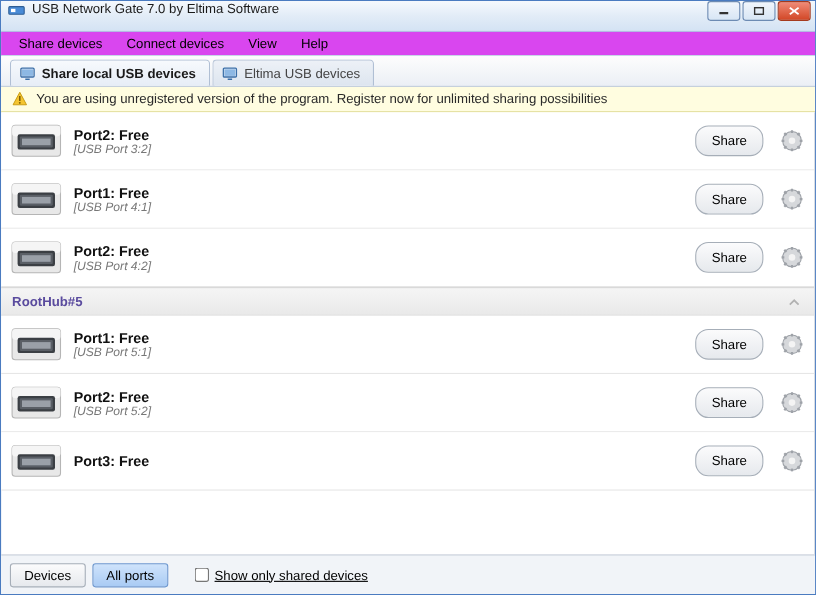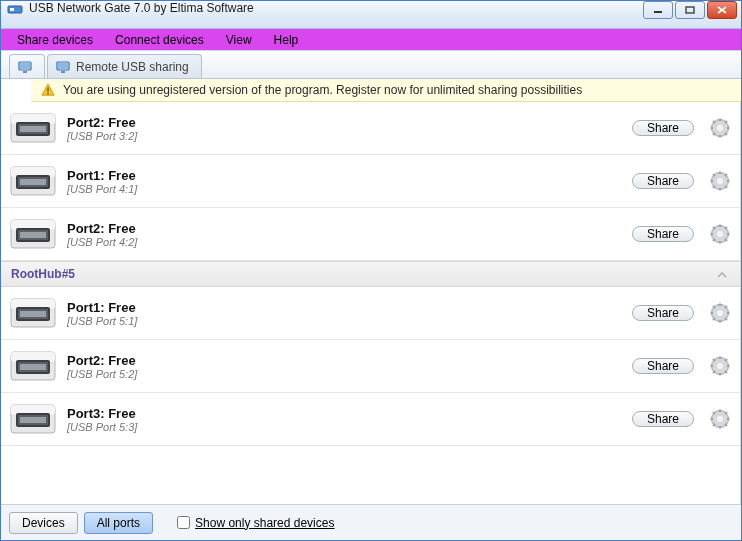--- a/index.html
+++ b/index.html
@@ -71,21 +71,20 @@
   .tab.inactive { font-weight: normal; color:#444; background:linear-gradient(#edf1f7,#dde5ef); }
   .tab .ticon { width:14px; height:12px; }
   
   .warnbar {
     background: #fffde0;
     border-bottom: 1px solid #e4df9e;
     padding: 4px 10px;
     display:flex; align-items:center;
     gap:8px;
     color:#2a2a2a;
-    margin-left:30px;
   }
   .warn-icon { width:14px; height:14px; flex-shrink:0; }
   
   .content { flex:1; overflow:hidden; display:flex; flex-direction:column; }
   .scrollwrap { flex:1; overflow-y:auto; border-right:1px solid #d8dde4; }
   .scrollwrap::-webkit-scrollbar { width:16px; }
   .scrollwrap::-webkit-scrollbar-track { background:#f0f0f0; border-left:1px solid #d8dde4; }
   .scrollwrap::-webkit-scrollbar-thumb { background:#c9ccd1; border:3px solid #f0f0f0; border-radius:8px; }
   
   .hubhead {
@@ -105,21 +104,21 @@
     gap:10px;
     padding: 6px 10px 6px 8px;
     border-bottom:1px solid #e6e6e6;
     background:#fff;
   }
   .usb-icon { width:48px; height:40px; flex-shrink:0; }
   .portinfo { flex:1; display:flex; flex-direction:column; }
   .portname { font-weight:bold; color:#111; font-size:13px; }
   .portsub  { font-style:italic; color:#777; font-size:11px; }
   .share-btn {
-    width: 62px; height:16px;
+    width: 62px; height:28px;
     border:1px solid #a6aeb8;
     border-radius:12px;
     background: linear-gradient(#fbfbfc,#e6e9ed);
     font-size:12px;
     cursor:default;
     display:flex; align-items:center; justify-content:center;
   }
   .gear { width:20px; height:20px; margin-left:6px; cursor:default; }
   
   .bottombar {
@@ -180,28 +179,29 @@
   <div class="menuitem">Help</div>
 </div>
 
 <div class="tabbar">
   <div class="tab">
     <svg class="ticon" viewBox="0 0 14 12">
         <rect x="1" y="1" width="12" height="8" rx="1" fill="none" stroke="#3a6ea8" stroke-width="1.2"></rect>
         <rect x="2" y="2" width="10" height="6" fill="#8db8e4"></rect>
         <line x1="5" y1="11" x2="9" y2="11" stroke="#3a6ea8" stroke-width="1.5"></line>
       </svg>
+    <span>Share local USB devices</span>
   </div>
   <div class="tab inactive">
     <svg class="ticon" viewBox="0 0 14 12">
         <rect x="1" y="1" width="12" height="8" rx="1" fill="none" stroke="#3a6ea8" stroke-width="1.2"></rect>
         <rect x="2" y="2" width="10" height="6" fill="#8db8e4"></rect>
         <line x1="5" y1="11" x2="9" y2="11" stroke="#3a6ea8" stroke-width="1.5"></line>
       </svg>
-    <span>Remote USB sharing</span>
+    <span>Eltima USB devices</span>
   </div>
 </div>
 
 <div class="warnbar">
   <svg class="warn-icon" viewBox="0 0 16 16">
       <polygon points="8,1 15,14 1,14" fill="#f4c430" stroke="#c79a12"></polygon>
       <line x1="8" y1="5" x2="8" y2="10" stroke="#7a5b05" stroke-width="1.6"></line>
       <circle cx="8" cy="12" r="1" fill="#7a5b05"></circle>
     </svg>
   <span>You are using unregistered version of the program. Register now for unlimited sharing possibilities</span>
@@ -279,21 +279,20 @@
         <svg class="gear" viewBox="0 0 20 20">
           <use href="#gear-icon-g"></use>
         </svg>
       </div>
       <div class="portrow">
         <svg class="usb-icon" viewBox="0 0 48 40">
           <use href="#usb-port-icon"></use>
         </svg>
         <div class="portinfo">
           <span class="portname">Port3: Free</span>
-          <span class="portsub">[USB Port 5:3]</span>
         </div>
         <div class="share-btn">Share</div>
         <svg class="gear" viewBox="0 0 20 20">
           <use href="#gear-icon-g"></use>
         </svg>
       </div>
     </div>
 
   <div class="bottombar">
     <div class="btm-btn">Devices</div>

